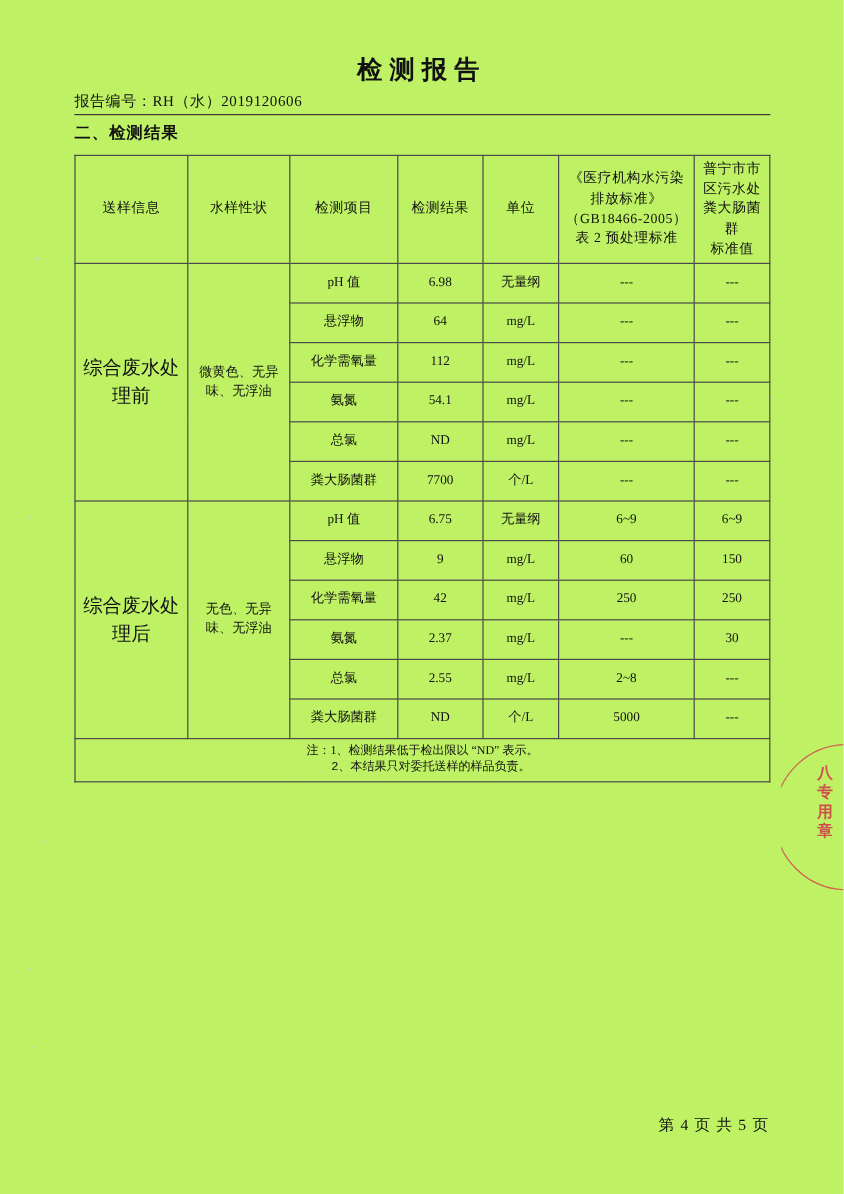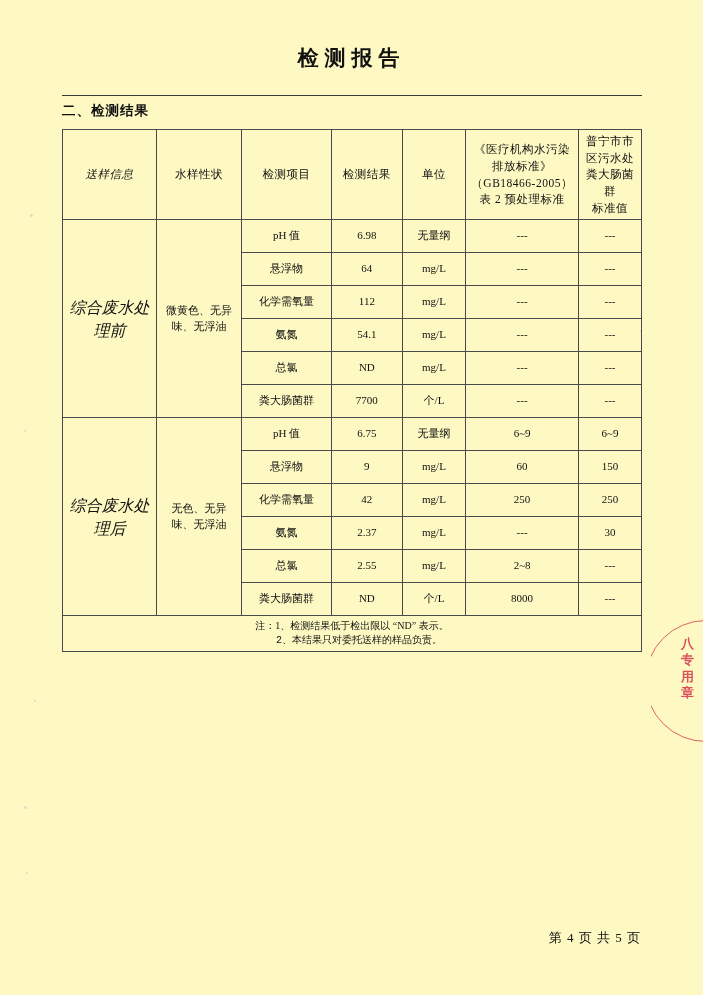--- a/index.html
+++ b/index.html
@@ -13,21 +13,21 @@
     font-family: "Liberation Serif", "DejaVu Serif", serif;
     color: #1a1a1a;
     position: relative;
     overflow: hidden;
   }
   .page {
     position: absolute;
     left: 0; top: 0;
     width: 703px;
     height: 995px;
-    background: #fef9c3;
+    background: #bef264;
   }
   
   .speck {
     position: absolute;
     background: #cfcfcf;
     border-radius: 50%;
     opacity: .7;
   }
   .title {
     position: absolute;
@@ -85,21 +85,21 @@
     font-weight: normal;
   }
   table.result thead td {
     height: 74px;
     font-size: 11.5px;
     letter-spacing: .5px;
   }
   table.result tbody td {
     height: 26px;
   }
-  .col-sample   { width: 96px; font-style: italic; }
+  .col-sample   { width: 96px; }
   .col-property { width: 86px; margin-left: 12px; }
   .col-item     { width: 92px; }
   .col-result   { width: 70px; }
   .col-unit     { width: 62px; }
   .col-std      { width: 112px; }
   .col-inlet    { width: 62px; }
   .hdr-multiline {
     line-height: 1.55;
   }
   .note-cell {
@@ -169,20 +169,21 @@
 <div class="page">
 
   <div class="speck" style="left:30px;  top:214px;  width:3px; height:3px;"></div>
   <div class="speck" style="left:24px;  top:430px;  width:2px; height:2px;"></div>
   <div class="speck" style="left:34px;  top:700px;  width:2px; height:2px;"></div>
   <div class="speck" style="left:24px;  top:806px;  width:3px; height:3px;"></div>
   <div class="speck" style="left:26px;  top:872px;  width:2px; height:2px;"></div>
   <div class="speck" style="left:640px; top:330px;  width:2px; height:2px;"></div>
 
   <div class="title">检测报告</div>
+  <div class="report-no">报告编号：RH（水）2019120606</div>
   <div class="hr-top"></div>
   <div class="section-heading">二、检测结果</div>
 
   <table class="result">
     <thead>
       <tr>
         <td class="col-sample">送样信息</td>
         <td class="col-property">水样性状</td>
         <td class="col-item">检测项目</td>
         <td class="col-result">检测结果</td>
@@ -294,21 +295,21 @@
         <td>总氯</td>
         <td>2.55</td>
         <td>mg/L</td>
         <td>2~8</td>
         <td>---</td>
       </tr>
       <tr>
         <td>粪大肠菌群</td>
         <td>ND</td>
         <td>个/L</td>
-        <td>8000</td>
+        <td>5000</td>
         <td>---</td>
       </tr>
 
       <tr>
         <td class="note-cell" colspan="7">
           <div>注：1、检测结果低于检出限以 “ND” 表示。</div>
           <div class="note-line2">2、本结果只对委托送样的样品负责。</div>
         </td>
       </tr>
     </tbody>

